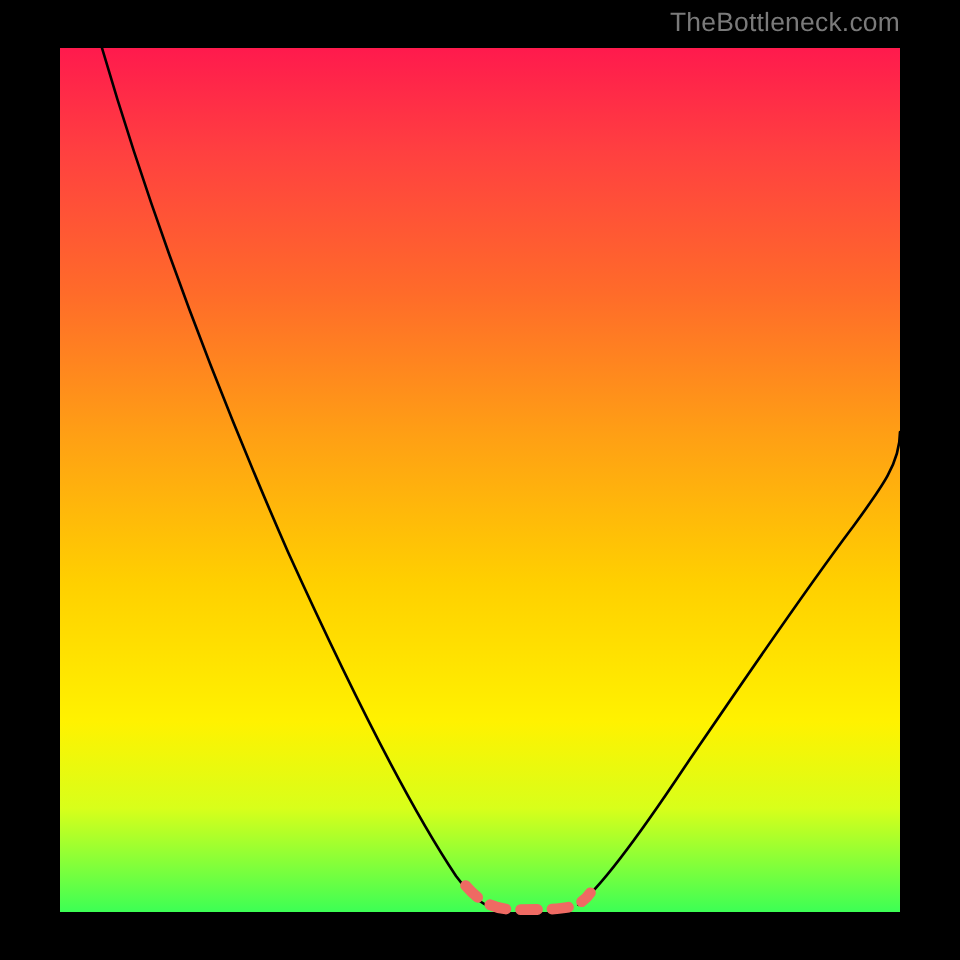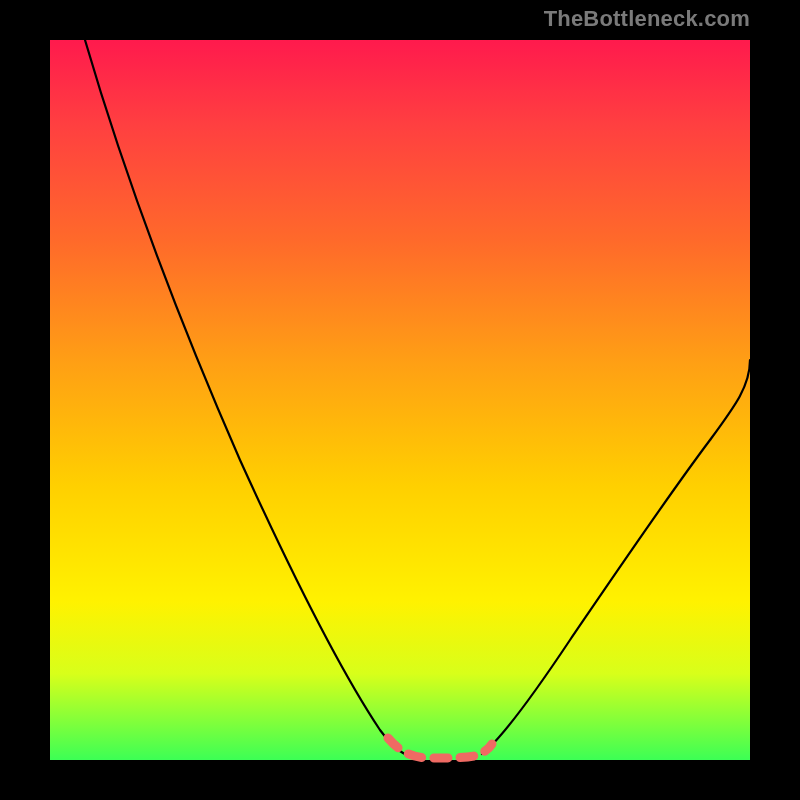--- a/index.html
+++ b/index.html
@@ -35,21 +35,21 @@
       #d8ff1a 88%,
       #3cff55 100%
     );
   }
   .watermark {
     position: absolute;
     top: 6px;
     right: 50px;
     color: #7a7a7a;
     font-size: 22px;
-    font-weight: 700;
+    font-weight: 400;
     letter-spacing: 0.2px;
     user-select: none;
   }
   svg.curves {
     position: absolute;
     left: 0;
     top: 0;
     width: 700px;
     height: 720px;
     overflow: visible;

